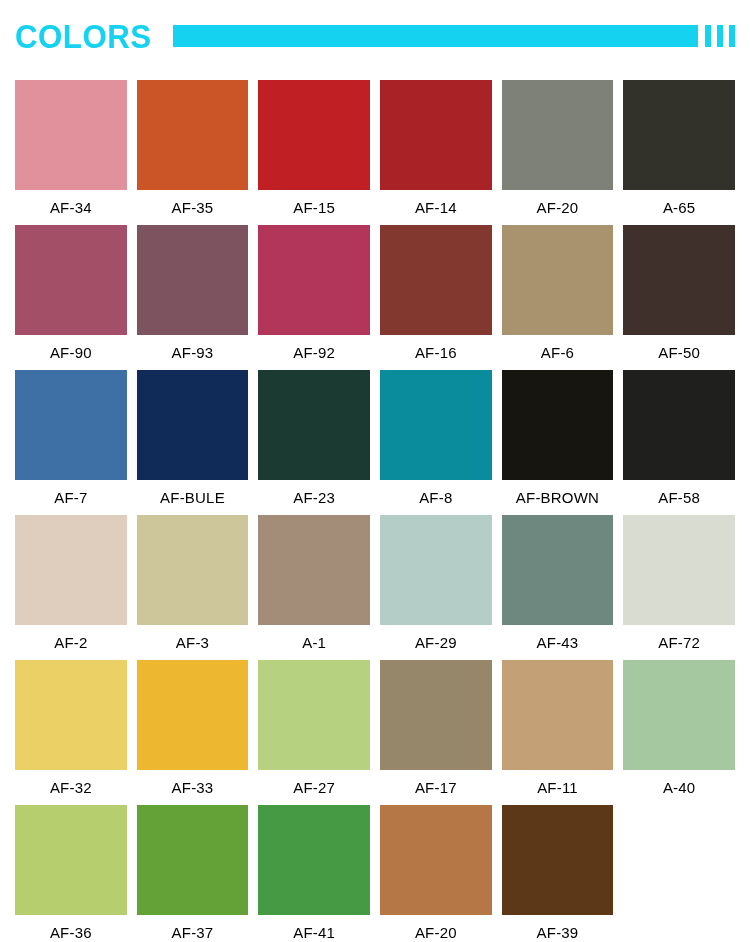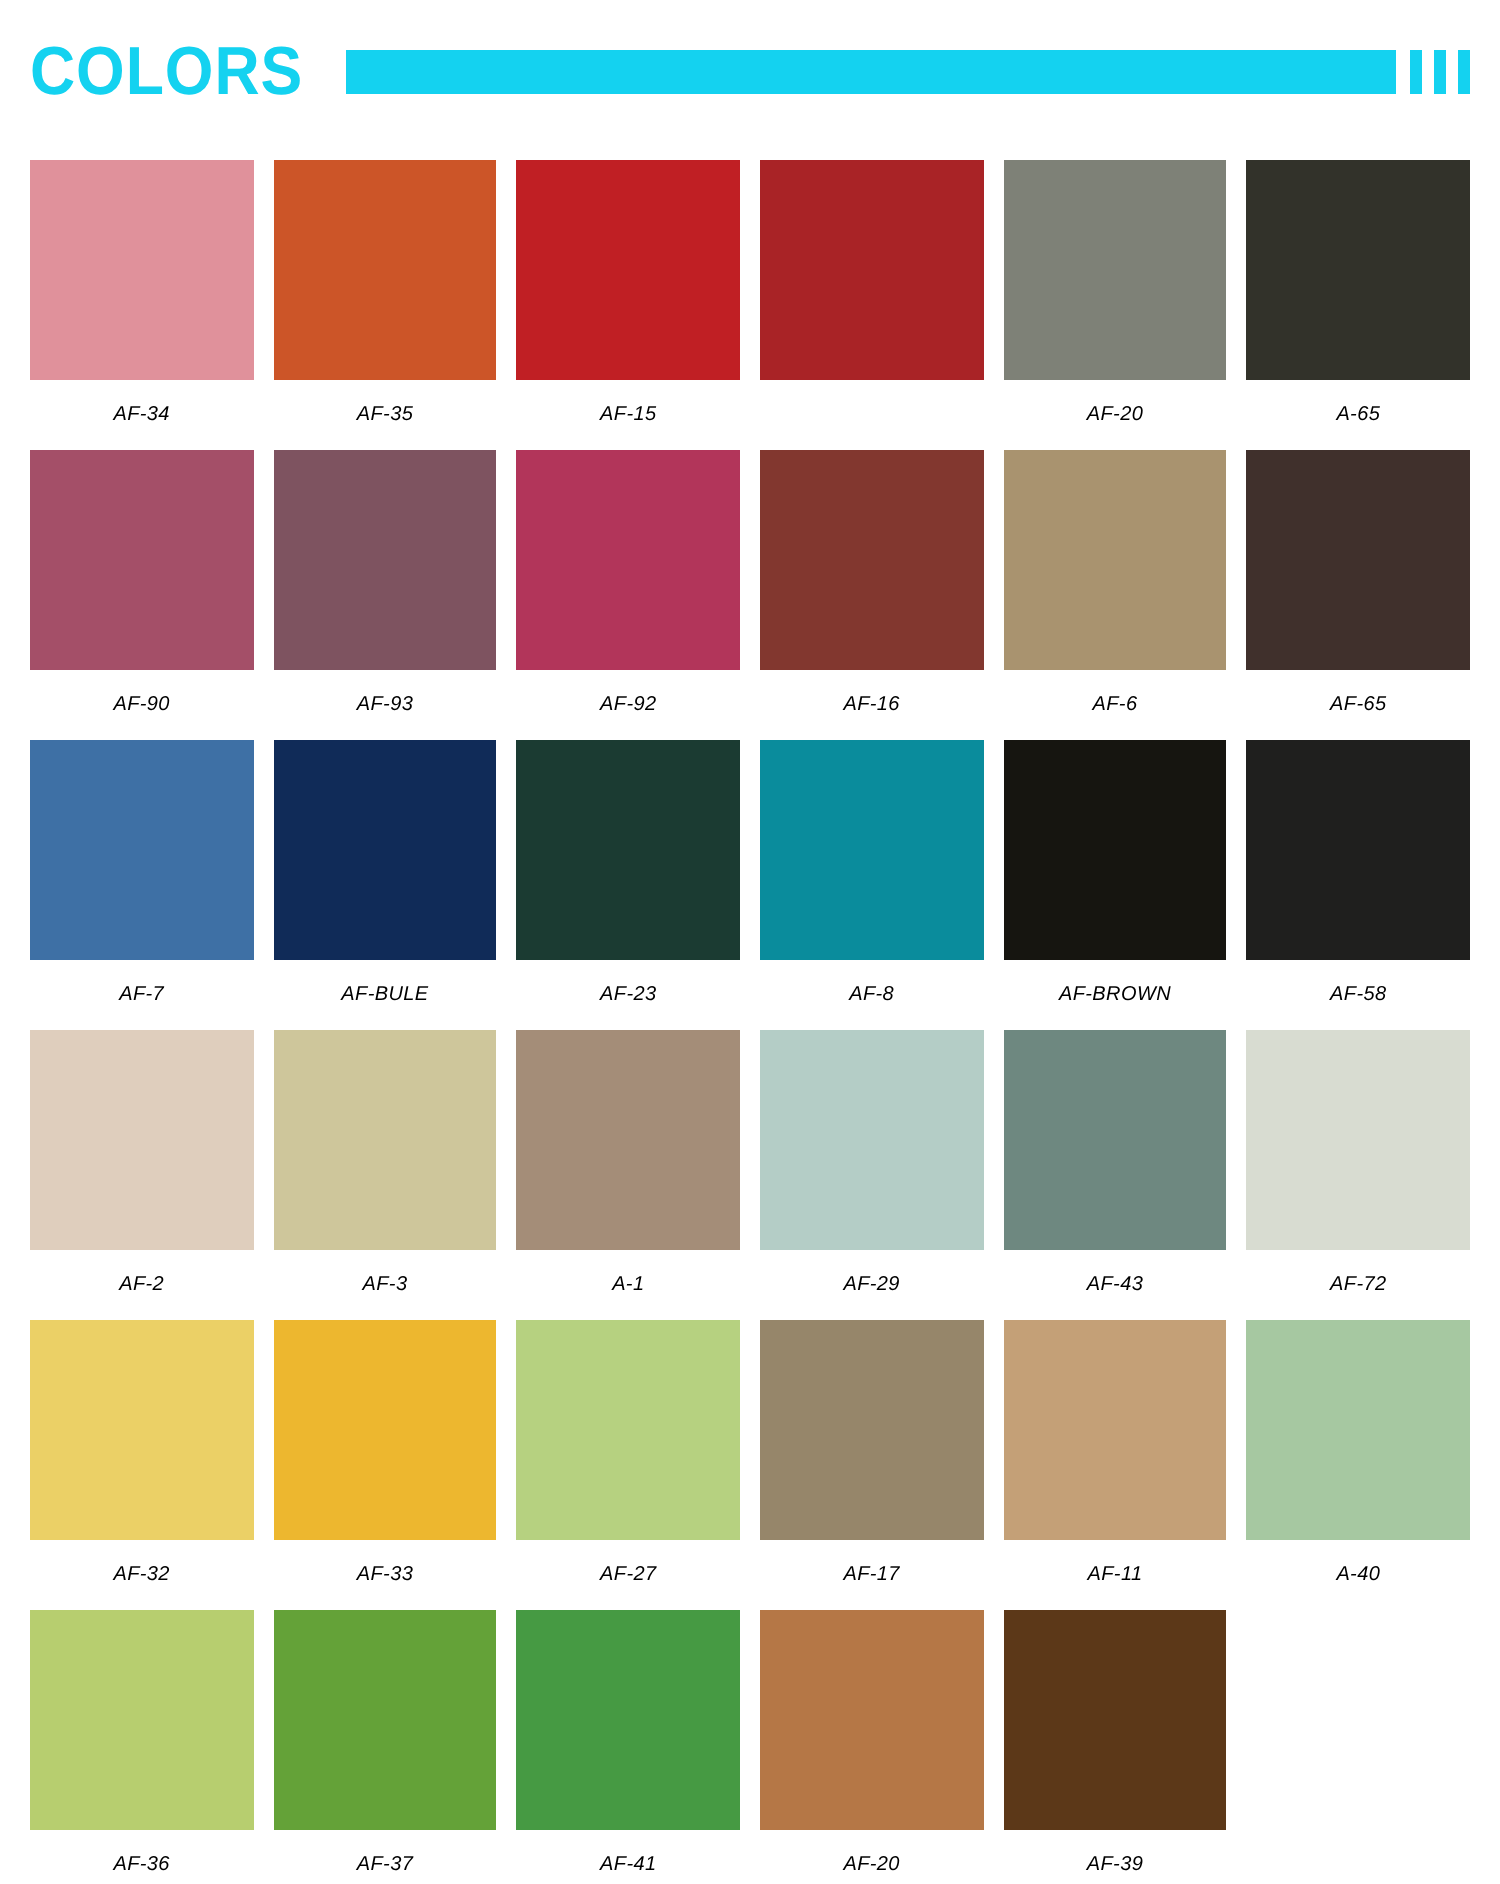--- a/index.html
+++ b/index.html
@@ -89,27 +89,26 @@
   }
   .swatch {
     width: 100%;
     height: 110px;
     display: block;
   }
   .swatch-label {
     display: block;
     text-align: center;
     font-family: "Liberation Sans", sans-serif;
-    font-size: 10px;
+    font-size: 15px;
     color: #000000;
     line-height: 35px;
     height: 35px;
     white-space: nowrap;
     letter-spacing: 0.2px;
-    font-style: italic;
   }
 </style>
 </head>
 <body>
 
 <div class="page">
 
   <div class="header">
     <div class="header-title">COLORS</div>
     <div class="header-rule-wrap">
@@ -130,20 +129,21 @@
       <div class="cell">
         <div class="swatch" style="background-color: rgb(204, 85, 40);"></div>
         <span class="swatch-label">AF-35</span>
       </div>
       <div class="cell">
         <div class="swatch" style="background-color: rgb(192, 31, 36);"></div>
         <span class="swatch-label">AF-15</span>
       </div>
       <div class="cell">
         <div class="swatch" style="background-color: rgb(169, 35, 38);"></div>
+        <span class="swatch-label">AF-14</span>
       </div>
       <div class="cell">
         <div class="swatch" style="background-color: rgb(126, 129, 119);"></div>
         <span class="swatch-label">AF-20</span>
       </div>
       <div class="cell">
         <div class="swatch" style="background-color: rgb(50, 50, 42);"></div>
         <span class="swatch-label">A-65</span>
       </div>
       <div class="cell">
@@ -161,21 +161,21 @@
       <div class="cell">
         <div class="swatch" style="background-color: rgb(130, 55, 47);"></div>
         <span class="swatch-label">AF-16</span>
       </div>
       <div class="cell">
         <div class="swatch" style="background-color: rgb(169, 147, 111);"></div>
         <span class="swatch-label">AF-6</span>
       </div>
       <div class="cell">
         <div class="swatch" style="background-color: rgb(64, 48, 44);"></div>
-        <span class="swatch-label">AF-65</span>
+        <span class="swatch-label">AF-50</span>
       </div>
       <div class="cell">
         <div class="swatch" style="background-color: rgb(62, 112, 165);"></div>
         <span class="swatch-label">AF-7</span>
       </div>
       <div class="cell">
         <div class="swatch" style="background-color: rgb(16, 43, 88);"></div>
         <span class="swatch-label">AF-BULE</span>
       </div>
       <div class="cell">

